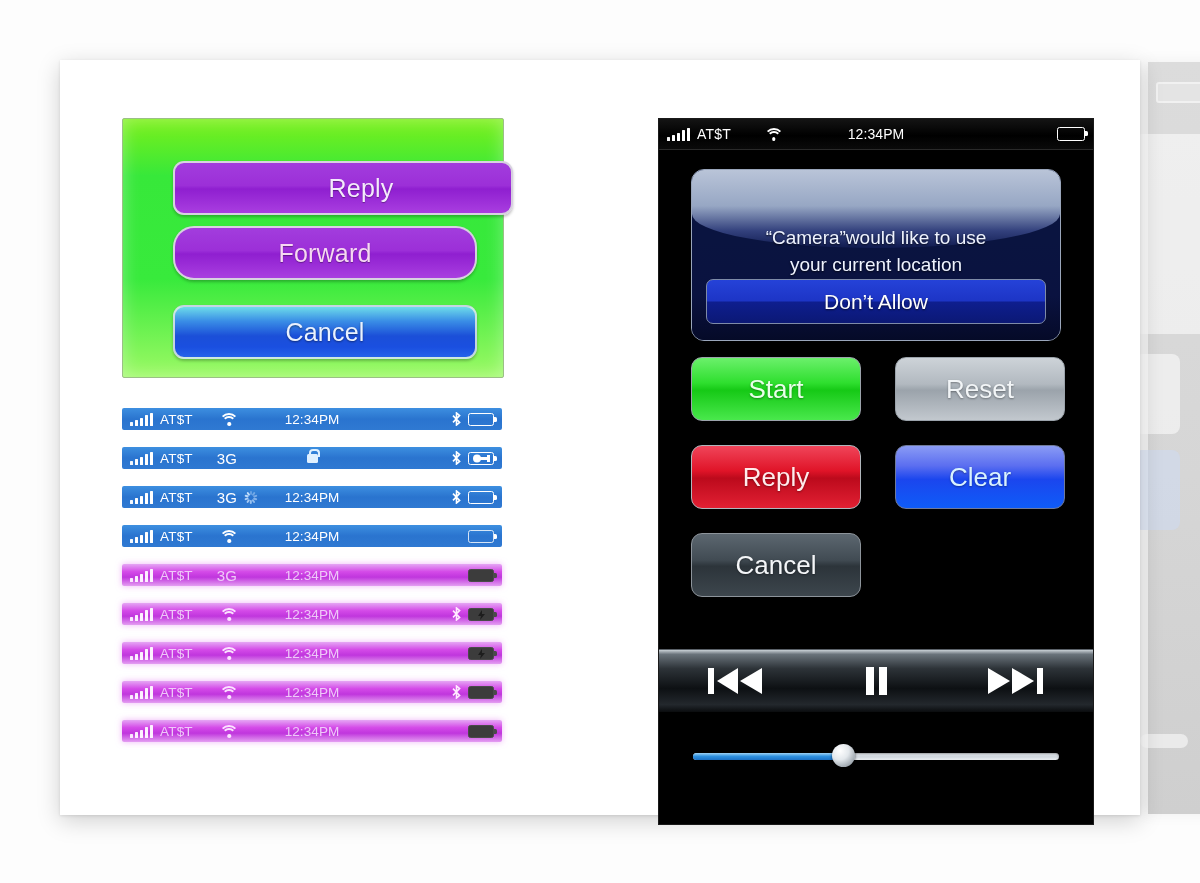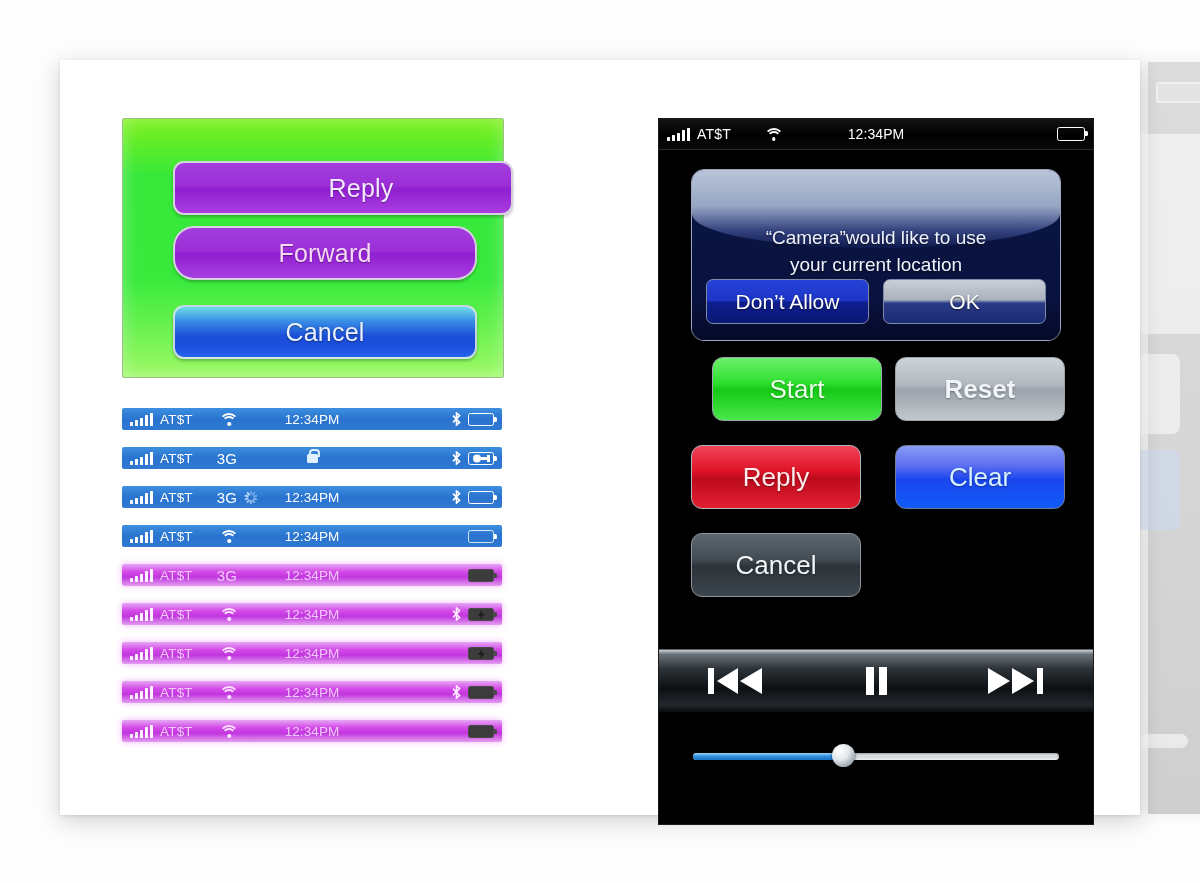--- a/index.html
+++ b/index.html
@@ -180,23 +180,23 @@
   
   .grid{ position:absolute; left:32px; top:238px; width:372px; }
   .gbtn{
     position:absolute; width:168px; height:62px; border-radius:11px;
     display:flex; align-items:center; justify-content:center;
     font-size:26px; border:1.5px solid #9ba3ab;
     box-shadow:0 2px 4px rgba(0,0,0,.55);
     text-shadow:0 1px 2px rgba(0,0,0,.35);
   }
   .g-start{ left:0; top:0; color:#e9ffe9;
-    background: linear-gradient(180deg,#6bf06b 0%, #2fdf2f 40%, #16c916 52%, #49e84c 100%); margin-left: 21px; }
+    background: linear-gradient(180deg,#6bf06b 0%, #2fdf2f 40%, #16c916 52%, #49e84c 100%); }
   .g-reset{ left:204px; top:0; color:#f2f5f7;
-    background: linear-gradient(180deg,#cdd3d8 0%, #b2b9c0 42%, #9ba3ab 52%, #c2c8ce 100%); font-weight: bold; }
+    background: linear-gradient(180deg,#cdd3d8 0%, #b2b9c0 42%, #9ba3ab 52%, #c2c8ce 100%); }
   .g-stop{ left:0; top:88px; color:#ffecec;
     background: linear-gradient(180deg,#f0455a 0%, #e01428 40%, #bc0a1c 52%, #e22033 100%);
     border-color:#b0b6bc; }
   .g-clear{ left:204px; top:88px; color:#d9f2ff;
     background: linear-gradient(180deg,#8a9bf5 0%, #5b6ef0 32%, #1b46ee 54%, #0f5cf8 100%);
     border-color:#6f7a9a; }
   .g-cancel{ left:0; top:176px; color:#f4f6f8;
     background: linear-gradient(180deg,#5c6770 0%, #414b53 42%, #2c343a 52%, #3d464d 100%);
     border-color:#8d949b; }
 
@@ -486,23 +486,20 @@
       <div class="alert">
         <div class="alert-gloss"></div>
         <div class="alert-body"></div>
         <div class="alert-msg">
           <div>“Camera”would like to use</div>
           <div>your current location</div>
         </div>
         <div class="alert-btns">
           <div class="abtn deny">
             <span>Don’t Allow</span>
-          </div>
-          <div class="abtn ok">
-            <span>OK</span>
           </div>
         </div>
       </div>
 
       <div class="grid">
         <div class="gbtn g-start">
           <span>Start</span>
         </div>
         <div class="gbtn g-reset">
           <span>Reset</span>

